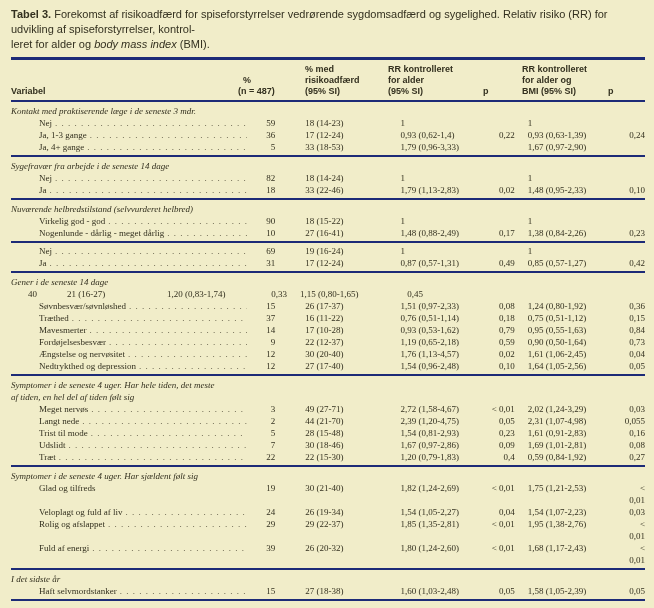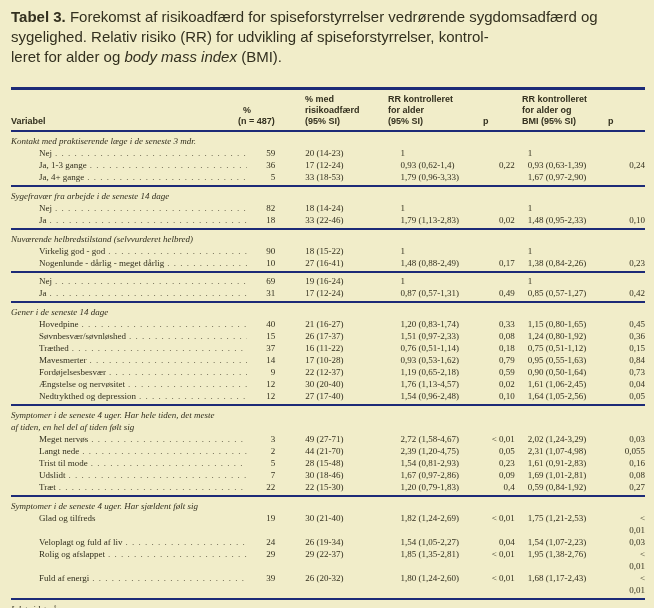--- a/index.html
+++ b/index.html
@@ -13,24 +13,24 @@
     background: var(--bg);
     overflow: hidden;
     font-family: "Liberation Sans", sans-serif;
     font-size: 9px;
     color: var(--ink);
   }
   .page { padding: 7px 9px 0 11px; }
 
   .title {
     width: 636px;
-    font-size: 15px;
-    line-height: 20px;
+    font-size: 11px;
+    line-height: 15px;
     white-space: pre-line;
-    margin-bottom: 20px;
+    margin-bottom: 5px;
   }
   .title .bold { font-weight: bold; }
   .title .italic { font-style: italic; }
 
   .thead {
     width: 634px;
     display: flex;
     align-items: flex-end;
     border-top: 3px solid var(--navy);
     border-bottom: 2px solid var(--navy);
@@ -107,21 +107,21 @@
 
   <div id="table-body">
       <div class="section">
         <div class="sec-h">Kontakt med praktiserende læge i de seneste 3 mdr.</div>
         <div class="row">
           <div class="c1">
             <span class="lbl">Nej</span>
             <span class="dots"></span>
           </div>
           <div class="c2">59</div>
-          <div class="c3">20 (14-23)</div>
+          <div class="c3">18 (14-23)</div>
           <div class="c4">1</div>
           <div class="c5"></div>
           <div class="c6">1</div>
           <div class="c7"></div>
         </div>
         <div class="row">
           <div class="c1">
             <span class="lbl">Ja, 1-3 gange</span>
             <span class="dots"></span>
           </div>
@@ -221,24 +221,20 @@
           <div class="c3">17 (12-24)</div>
           <div class="c4">0,87 (0,57-1,31)</div>
           <div class="c5">0,49</div>
           <div class="c6">0,85 (0,57-1,27)</div>
           <div class="c7">0,42</div>
         </div>
       </div>
       <div class="section">
         <div class="sec-h">Gener i de seneste 14 dage</div>
         <div class="row">
-          <div class="c1">
-            <span class="lbl">Hovedpine</span>
-            <span class="dots"></span>
-          </div>
           <div class="c2">40</div>
           <div class="c3">21 (16-27)</div>
           <div class="c4">1,20 (0,83-1,74)</div>
           <div class="c5">0,33</div>
           <div class="c6">1,15 (0,80-1,65)</div>
           <div class="c7">0,45</div>
         </div>
         <div class="row">
           <div class="c1">
             <span class="lbl">Søvnbesvær/søvnløshed</span>

